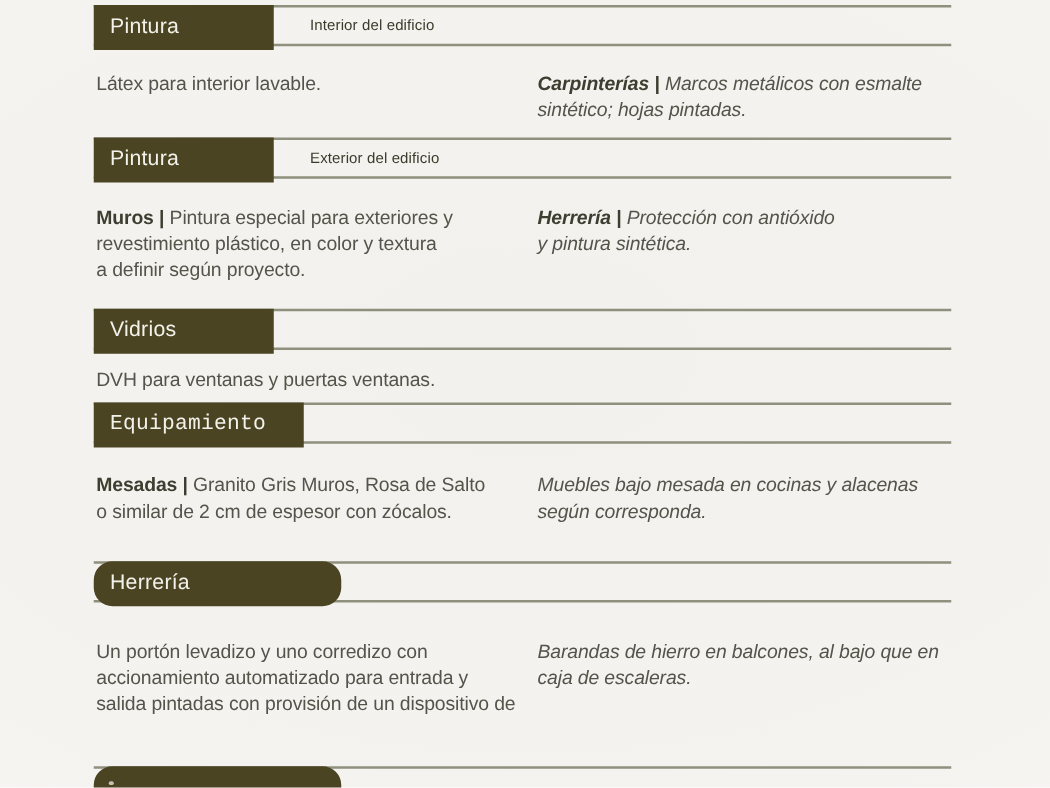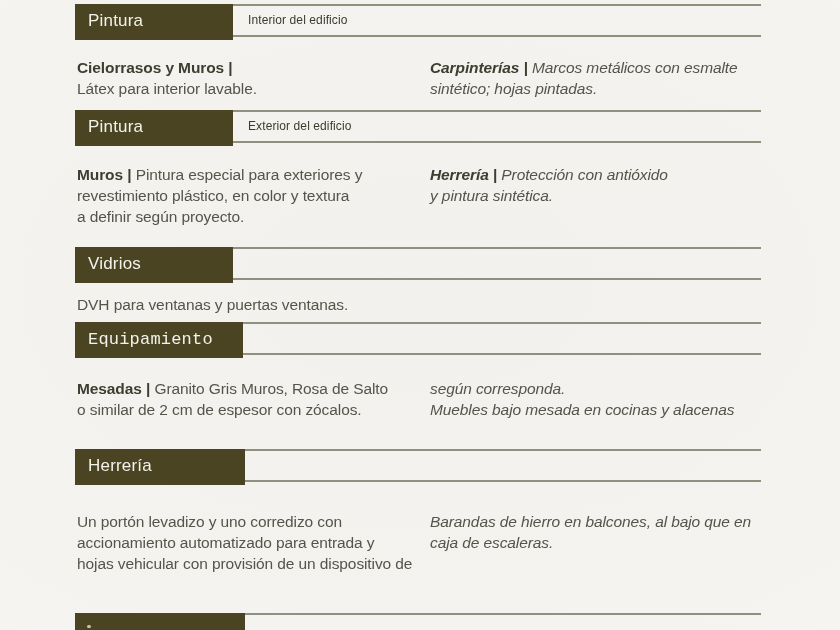--- a/index.html
+++ b/index.html
@@ -18,23 +18,23 @@
   .botline { top:31px; }
   .hbox {
     position:absolute; left:0; top:0; height:36px; background:#4a4423; z-index:2;
     color:#f3f2ea; font-size:17px; letter-spacing:.2px;
     display:flex; align-items:center; padding:0 0 2px 13px;
   }
   .hsub {
     position:absolute; top:0; height:32px; z-index:1;
     display:flex; align-items:center; font-size:12px; color:#3c3b2b; letter-spacing:.1px;
   }
-  .w158 .hbox { width:158px; }  .w158 .hsub { left:173px; }
+  .w158 .hbox { width:144px; }  .w158 .hsub { left:173px; }
   .w168 .hbox { width:168px;font-family:Liberation Mono, monospace; }
-  .w170 .hbox { width:170px; }
+  .w170 .hbox { width:198px;border-radius:15px; }
   .cutdot { position:absolute; left:12px; top:12px; width:4px; height:3px; background:#c4c2b0; border-radius:2px; }
 
   
   .row { position:absolute; left:75px; width:686px; font-size:15.5px; }
   .col-l { position:absolute; left:2px; top:0; width:360px; }
   .col-r { position:absolute; left:355px; top:0; width:331px;font-style:italic; }
   .ln { line-height:21px; white-space:nowrap; color:#55544a; letter-spacing:-0.1px; }
   .lead { font-weight:bold; color:#3e3d30; }
 </style>
 </head>
@@ -46,21 +46,20 @@
     <div class="topline"></div>
     <div class="botline"></div>
     <div class="hbox">
       <span>Pintura</span>
     </div>
     <div class="hsub">Interior del edificio</div>
   </div>
 
   <div class="row" style="top:57px">
     <div class="col-l">
-      <div class="ln"><b class="lead">Cielorrasos y Muros |</b></div>
       <div class="ln">Látex para interior lavable.</div>
     </div>
     <div class="col-r">
       <div class="ln"><b class="lead">Carpinterías |</b> <span>Marcos metálicos con esmalte</span></div>
       <div class="ln">sintético; hojas pintadas.</div>
     </div>
   </div>
 
   <div class="header w158" style="top:110px">
     <div class="topline"></div>
@@ -104,38 +103,38 @@
       <span>Equipamiento</span>
     </div>
   </div>
 
   <div class="row" style="top:378px">
     <div class="col-l">
       <div class="ln"><b class="lead">Mesadas |</b> <span>Granito Gris Muros, Rosa de Salto</span></div>
       <div class="ln">o similar de 2 cm de espesor con zócalos.</div>
     </div>
     <div class="col-r">
+      <div class="ln">Muebles bajo mesada en cocinas y alacenas</div>
       <div class="ln">según corresponda.</div>
-      <div class="ln">Muebles bajo mesada en cocinas y alacenas</div>
     </div>
   </div>
 
   <div class="header w170" style="top:449px">
     <div class="topline"></div>
     <div class="botline"></div>
     <div class="hbox">
       <span>Herrería</span>
     </div>
   </div>
 
   <div class="row" style="top:511px">
     <div class="col-l">
       <div class="ln">Un portón levadizo y uno corredizo con</div>
       <div class="ln">accionamiento automatizado para entrada y</div>
-      <div class="ln">hojas vehicular con provisión de un dispositivo de</div>
+      <div class="ln">salida pintadas con provisión de un dispositivo de</div>
     </div>
     <div class="col-r">
       <div class="ln">Barandas de hierro en balcones, al bajo que en</div>
       <div class="ln">caja de escaleras.</div>
     </div>
   </div>
 
   <div class="header w170" style="top:613px">
     <div class="topline"></div>
     <div class="hbox">

